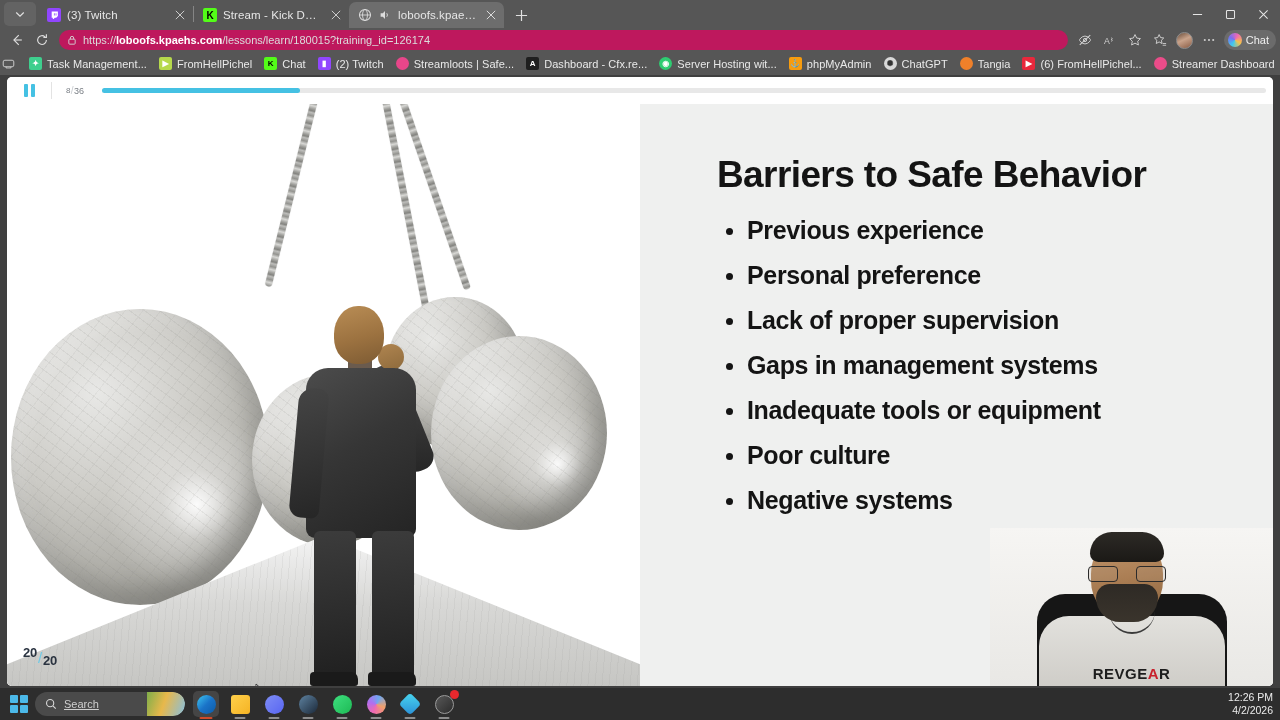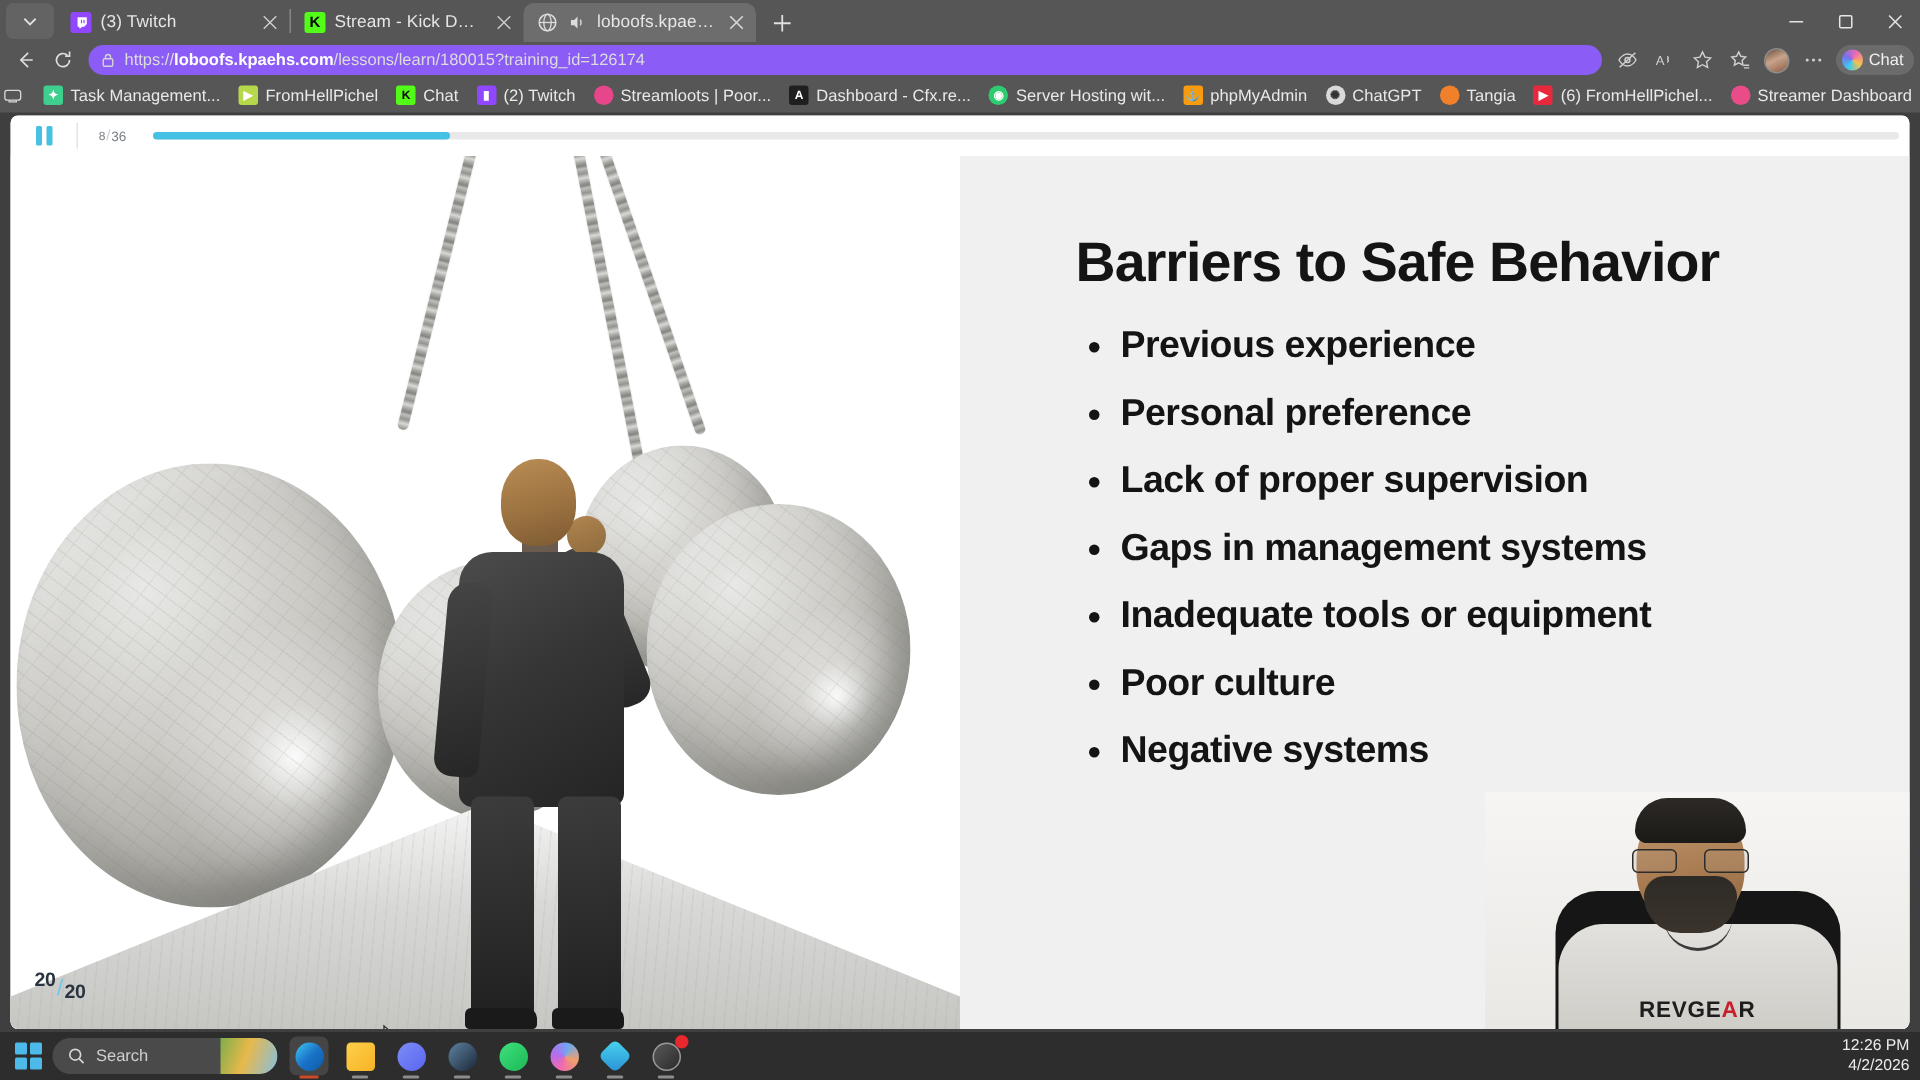--- a/index.html
+++ b/index.html
@@ -51,21 +51,21 @@
   .wc svg { width: 11px; height: 11px; }
 
   
   #navbar {
     position: absolute; top: 28px; left: 0; right: 0; height: 24px;
     background: #565656; display: flex; align-items: center; padding: 0 4px;
   }
   .navbtn { width: 25px; height: 22px; display: flex; align-items: center; justify-content: center; }
   .navbtn svg { width: 14px; height: 14px; }
   #omnibox {
-    flex: 1; height: 20px; margin: 0 5px; background: #8b5cf6;
+    flex: 1; height: 20px; margin: 0 5px; background: #be185d;
     border-radius: 10px; display: flex; align-items: center;
     padding: 0 8px; gap: 6px; min-width: 0;
   }
   #omnibox .lock svg { width: 10px; height: 10px; display: block; }
   #urltext {
     font-size: 11px; color: #dcdcdc; white-space: nowrap;
     overflow: hidden; text-overflow: ellipsis;
   }
   #urltext b { color: #ffffff; font-weight: 700; }
   .omnibox-right { display: flex; align-items: center; gap: 1px; }
@@ -303,21 +303,21 @@
   }
   #tb-left { display: flex; align-items: center; gap: 5px; padding-left: 8px; }
   #start { width: 22px; height: 22px; display:flex; align-items:center; justify-content:center; }
   #start .g { display:grid; grid-template-columns: 8px 8px; grid-template-rows: 8px 8px; gap:2px; }
   #start .g i { background:#4cb9e8; border-radius:1px; display:block; }
   #search-pill {
     display:flex; align-items:center; gap:7px; height: 24px; width: 150px;
     background: #4a4a4a; border-radius: 13px; padding: 0 10px; position: relative; overflow:hidden;
   }
   #search-pill .mag svg { width: 12px; height: 12px; display:block; }
-  #search-pill .lbl { font-size: 11px; color: #cfcfcf; }
+  #search-pill .lbl { font-size: 11px; color: #cfcfcf; text-decoration: underline; }
   #search-pill .thumb {
     position:absolute; right: 0; top:0; width: 38px; height: 24px;
     background: linear-gradient(110deg,#7fae4a 0%,#e8b84b 45%,#86bfe0 100%);
     border-radius: 0 13px 13px 0;
   }
   .tb-app {
     position: relative; width: 26px; height: 26px; border-radius: 5px;
     display: flex; align-items: center; justify-content: center; margin-left: 3px;
   }
   .tb-app.active-app { background: #454545; }
@@ -506,21 +506,21 @@
     <div class="bm">
       <span class="bm-ico" style="background:#53fc18;color:#000;">K</span>
       <span class="bm-label">Chat</span>
     </div>
     <div class="bm">
       <span class="bm-ico" style="background:#9146ff;">▮</span>
       <span class="bm-label">(2) Twitch</span>
     </div>
     <div class="bm">
       <span class="bm-ico" style="background:#e8468a;border-radius:50%;"></span>
-      <span class="bm-label">Streamloots | Poor...</span>
+      <span class="bm-label">Streamloots | Safe...</span>
     </div>
     <div class="bm">
       <span class="bm-ico" style="background:#1f1f1f;">A</span>
       <span class="bm-label">Dashboard - Cfx.re...</span>
     </div>
     <div class="bm">
       <span class="bm-ico" style="background:#2ecc71;border-radius:50%;">◉</span>
       <span class="bm-label">Server Hosting wit...</span>
     </div>
     <div class="bm">

